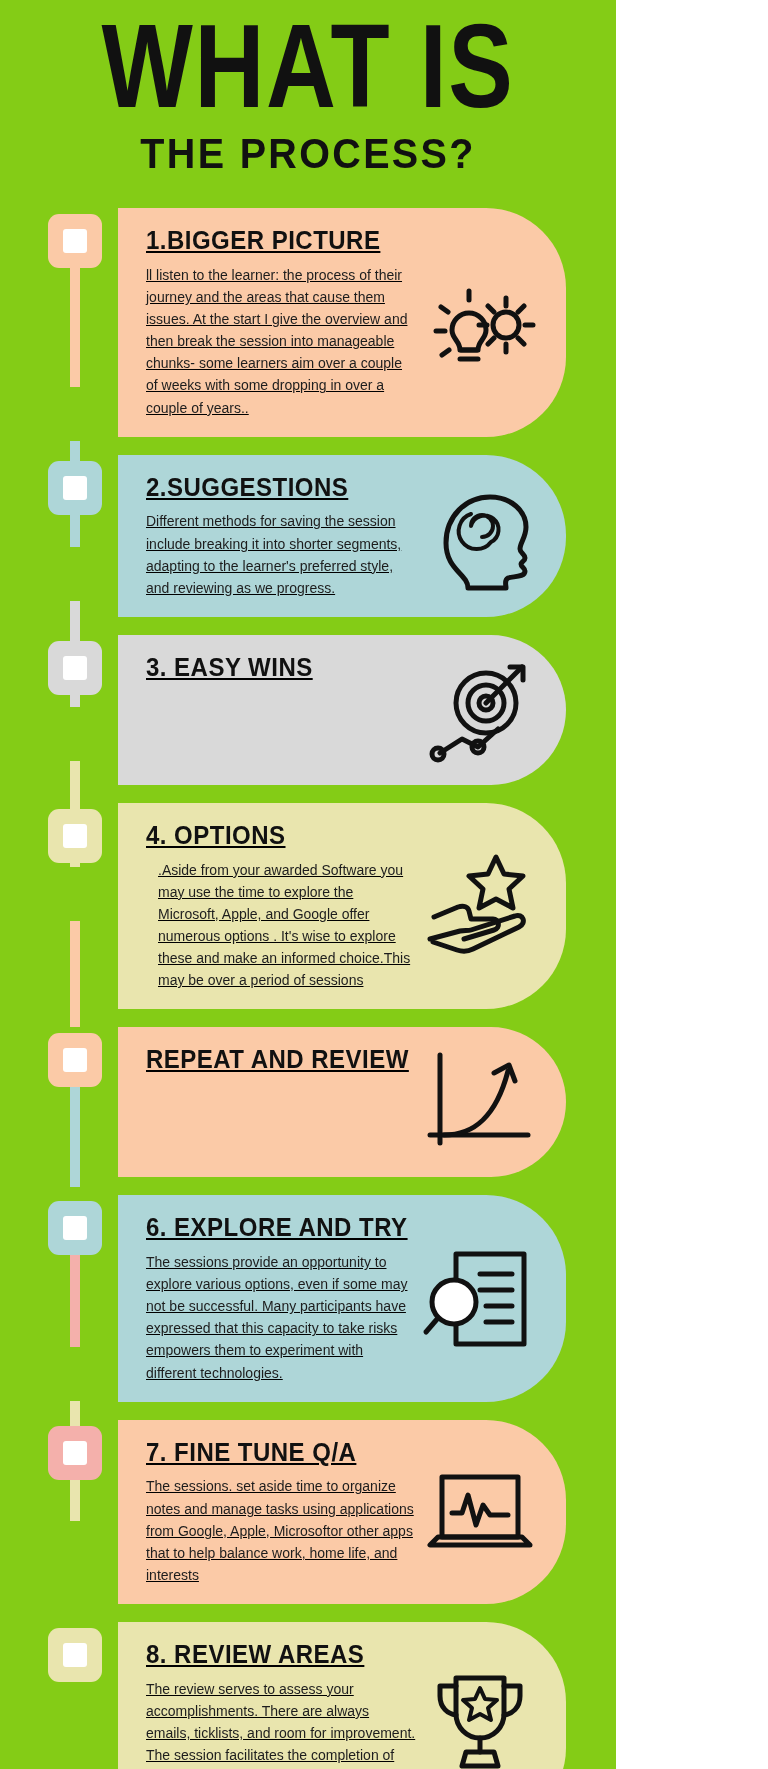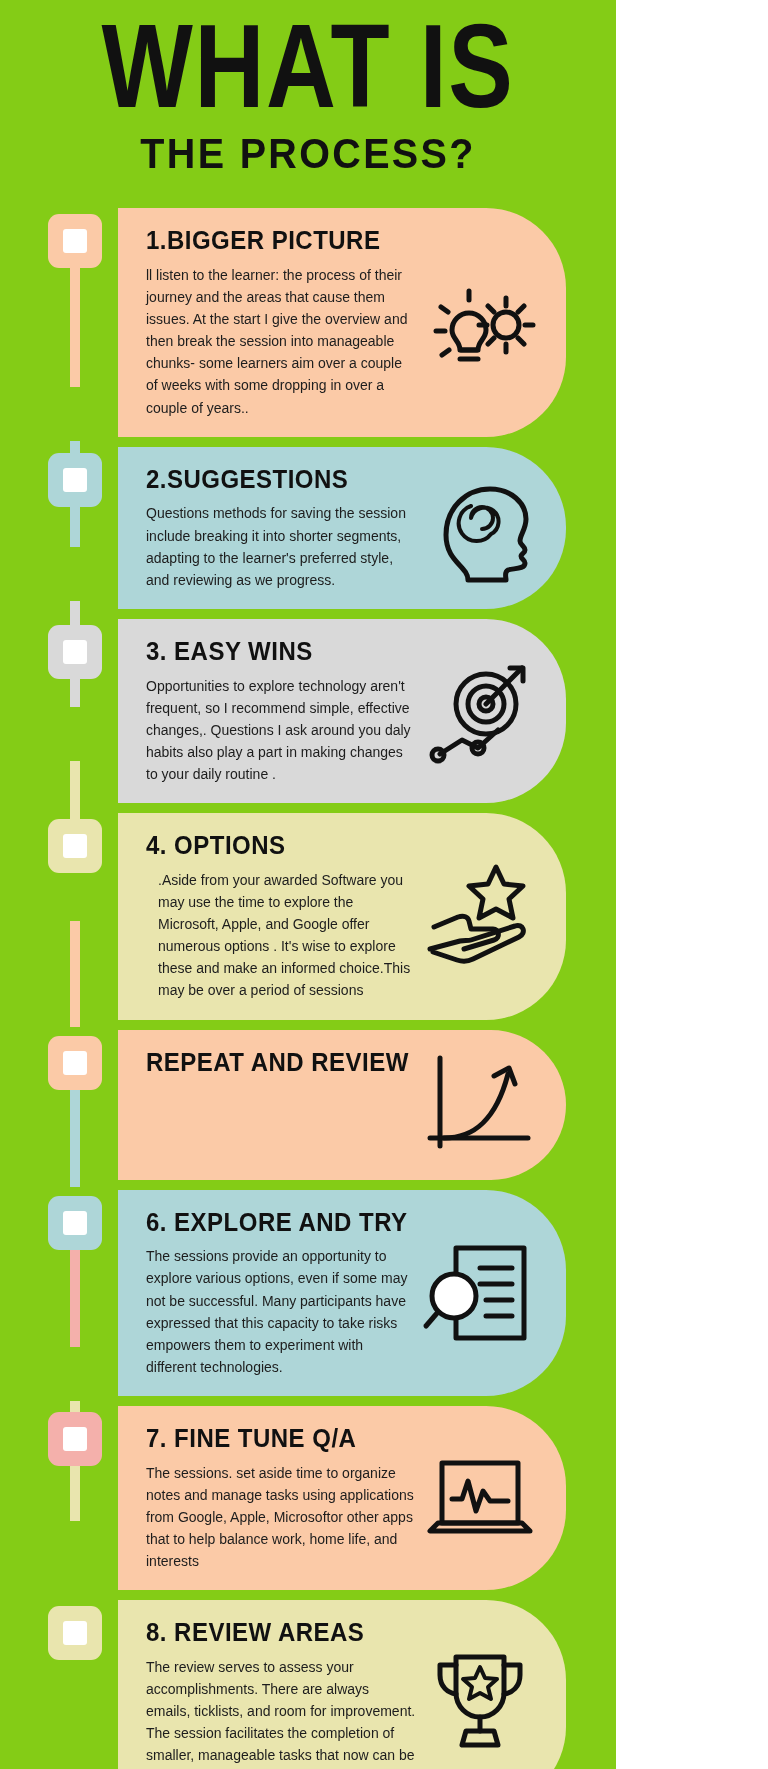--- a/index.html
+++ b/index.html
@@ -61,21 +61,22 @@
 
   
   .steps {
     position: relative;
     margin-top: 32px;
     padding-bottom: 14px;
   }
   .step {
     position: relative;
     display: block;
-    margin-bottom: 10px;
+    margin-bottom: 18px;
+    text-decoration: underline;
   }
   .marker {
     position: absolute;
     left: 48px;
     top: 6px;
     width: 54px;
     height: 54px;
     border-radius: 11px;
     display: flex;
     align-items: center;
@@ -177,38 +178,37 @@
     </svg>
           </div>
         </div>
       </div>
       <div class="step">
         <div class="marker" style="background: rgb(174, 214, 216);">
           <div class="marker-inner"></div>
         </div>
         <div class="card" style="background: rgb(174, 214, 216);">
           <div class="card-head">2.SUGGESTIONS</div>
-          <div class="card-body">Questions methods for saving the session include breaking it into shorter segments, adapting to the learner's preferred style, and reviewing as we progress.</div>
+          <div class="card-body">Different methods for saving the session include breaking it into shorter segments, adapting to the learner's preferred style, and reviewing as we progress.</div>
           <div class="icon-art">
     <svg viewBox="0 0 120 110">
       <path class="ln" d="M26 62 c0 -27 20 -46 44 -46 c21 0 36 14 36 30 c0 10 -6 16 -6 22 c0 4 5 5 5 9
                            c0 3 -4 4 -4 6 c0 3 4 4 4 7 c0 7 -13 5 -17 7 c-4 2 -2 7 -2 10
                            h-38 c0 -14 -22 -18 -22 -45z"></path>
       <path class="ln-t" d="M62 56 a11 11 0 1 0 -11 -11 a14 14 0 1 1 20 16 a18 18 0 1 1 -20 -28"></path>
     </svg>
           </div>
         </div>
       </div>
       <div class="step">
         <div class="marker" style="background: rgb(217, 217, 217);">
           <div class="marker-inner"></div>
         </div>
         <div class="card" style="background: rgb(217, 217, 217);">
           <div class="card-head">3. EASY WINS</div>
-          <div class="card-body">Opportunities to explore technology aren't frequent, so I recommend simple, effective changes,. Questions I ask around you daly habits also play a part in making changes to your daily routine .</div>
           <div class="icon-art">
     <svg viewBox="0 0 120 110">
       <circle class="ln" cx="66" cy="48" r="30"></circle>
       <circle class="ln" cx="66" cy="48" r="18"></circle>
       <circle class="ln" cx="66" cy="48" r="7"></circle>
       <path class="ln" d="M66 48 L102 12"></path>
       <path class="ln" d="M90 12 h13 v13"></path>
       <path class="ln" d="M20 98 L42 84 L58 92 L78 74"></path>
       <circle class="ln" cx="18" cy="99" r="6"></circle>
       <circle class="ln" cx="58" cy="92" r="6"></circle>

